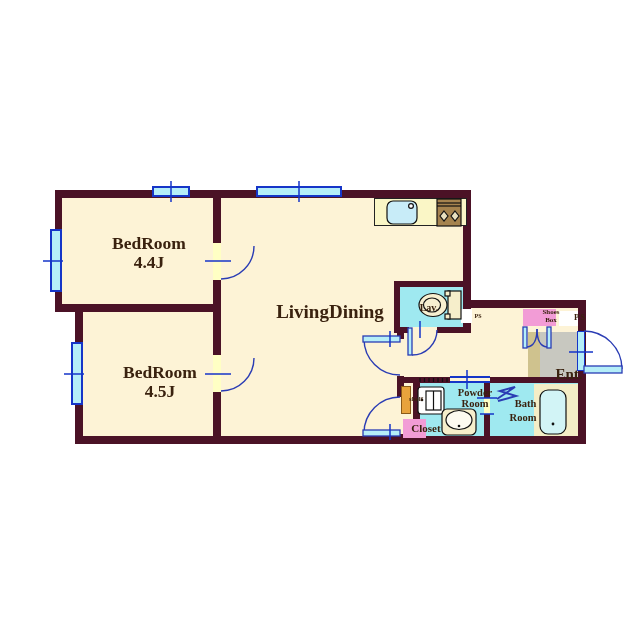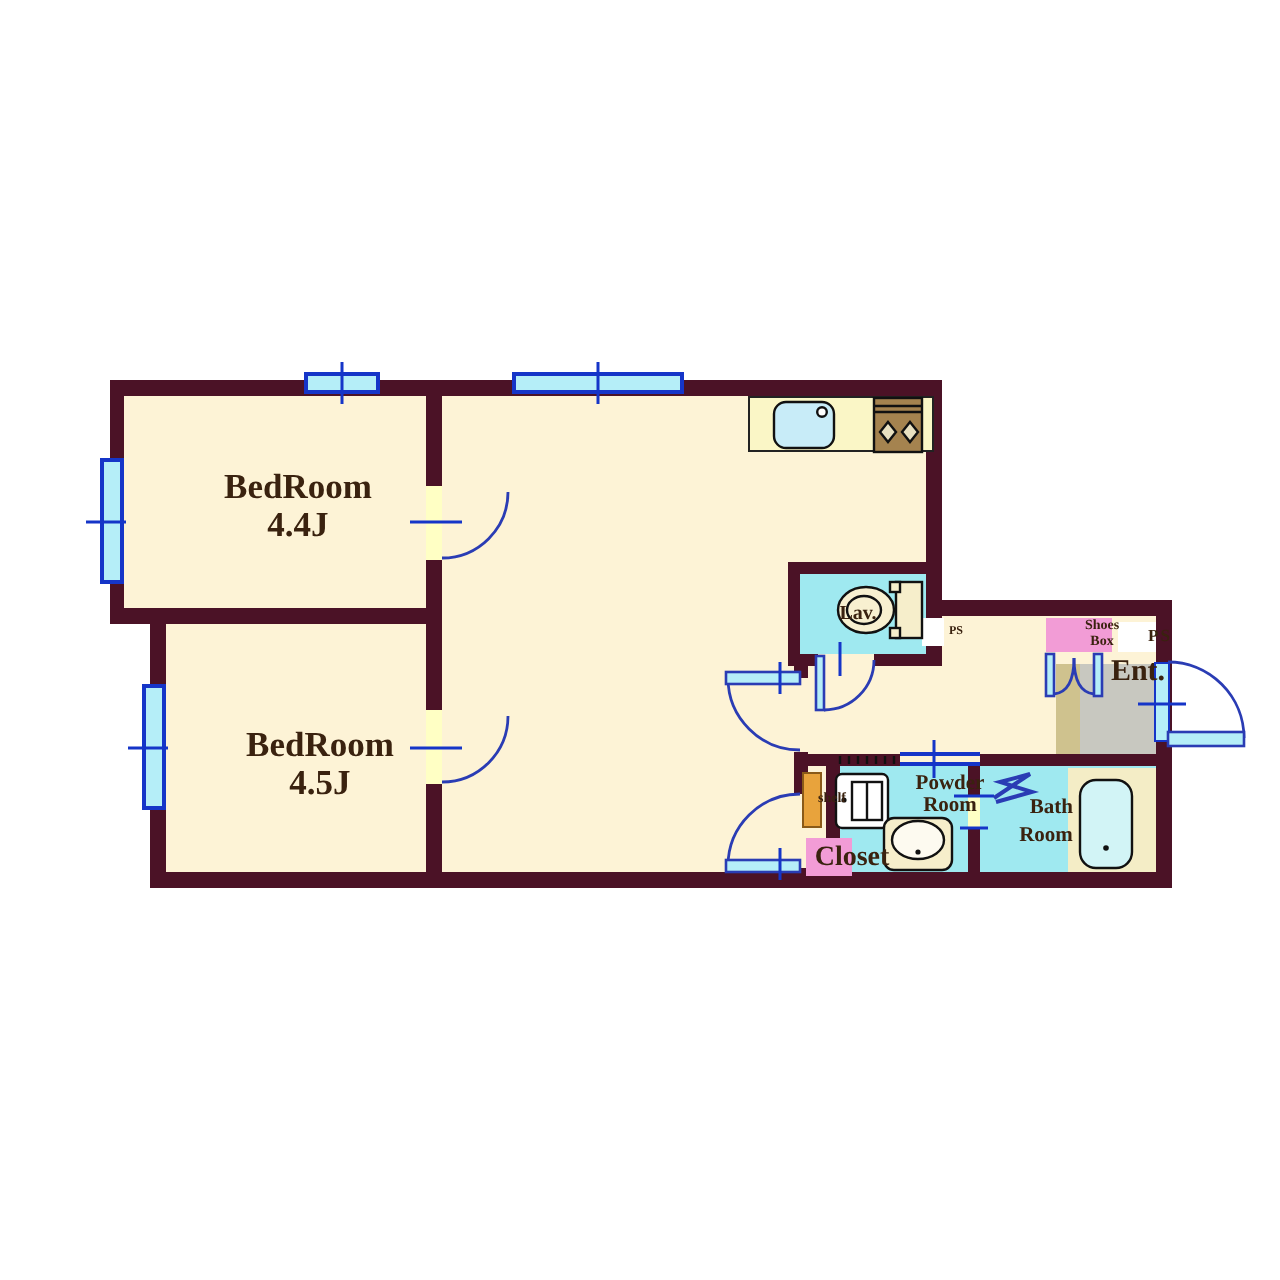--- a/index.html
+++ b/index.html
@@ -165,33 +165,34 @@
 
   <div class="lbl" style="left:137px;top:253px;font-size:17.5px;">
     <div>BedRoom</div>
     <div>4.4J</div>
   </div>
   <div class="lbl" style="left:148px;top:382px;font-size:17.5px;">
     <div>BedRoom</div>
     <div>4.5J</div>
   </div>
   <div class="lbl" style="left:318px;top:312px;font-size:19px;">
+    <div>LivingDining</div>
   </div>
   <div class="lbl" style="left:417px;top:308px;font-size:10px;text-align:center;">Lav.</div>
   <div class="lbl" style="left:466px;top:316px;font-size:6px;">PS</div>
   <div class="lbl" style="left:539px;top:317px;font-size:7px;">
     <div>Shoes</div>
     <div>Box</div>
   </div>
   <div class="lbl" style="left:568px;top:318px;font-size:8.5px;letter-spacing:1px;">PS</div>
-  <div class="lbl" style="left:557px;top:336px;font-size:15px;">Ent.</div>
+  <div class="lbl" style="left:557px;top:374px;font-size:15px;">Ent.</div>
   <div class="lbl" style="left:463px;top:398px;font-size:10.5px;">
     <div>Powder</div>
     <div>Room</div>
   </div>
   <div class="lbl" style="left:511px;top:411px;font-size:10.5px;line-height:1.3;text-align:right;">
     <div>Bath</div>
     <div>Room</div>
   </div>
-  <div class="lbl" style="left:414px;top:429px;font-size:14px;">Closet</div>
+  <div class="lbl" style="left:414px;top:429px;font-size:11px;">Closet</div>
   <div class="lbl" style="left:404px;top:400px;font-size:7px;color:#3a220f;text-align:right;">shelf</div>
 
 </div>
 
 </body></html>

